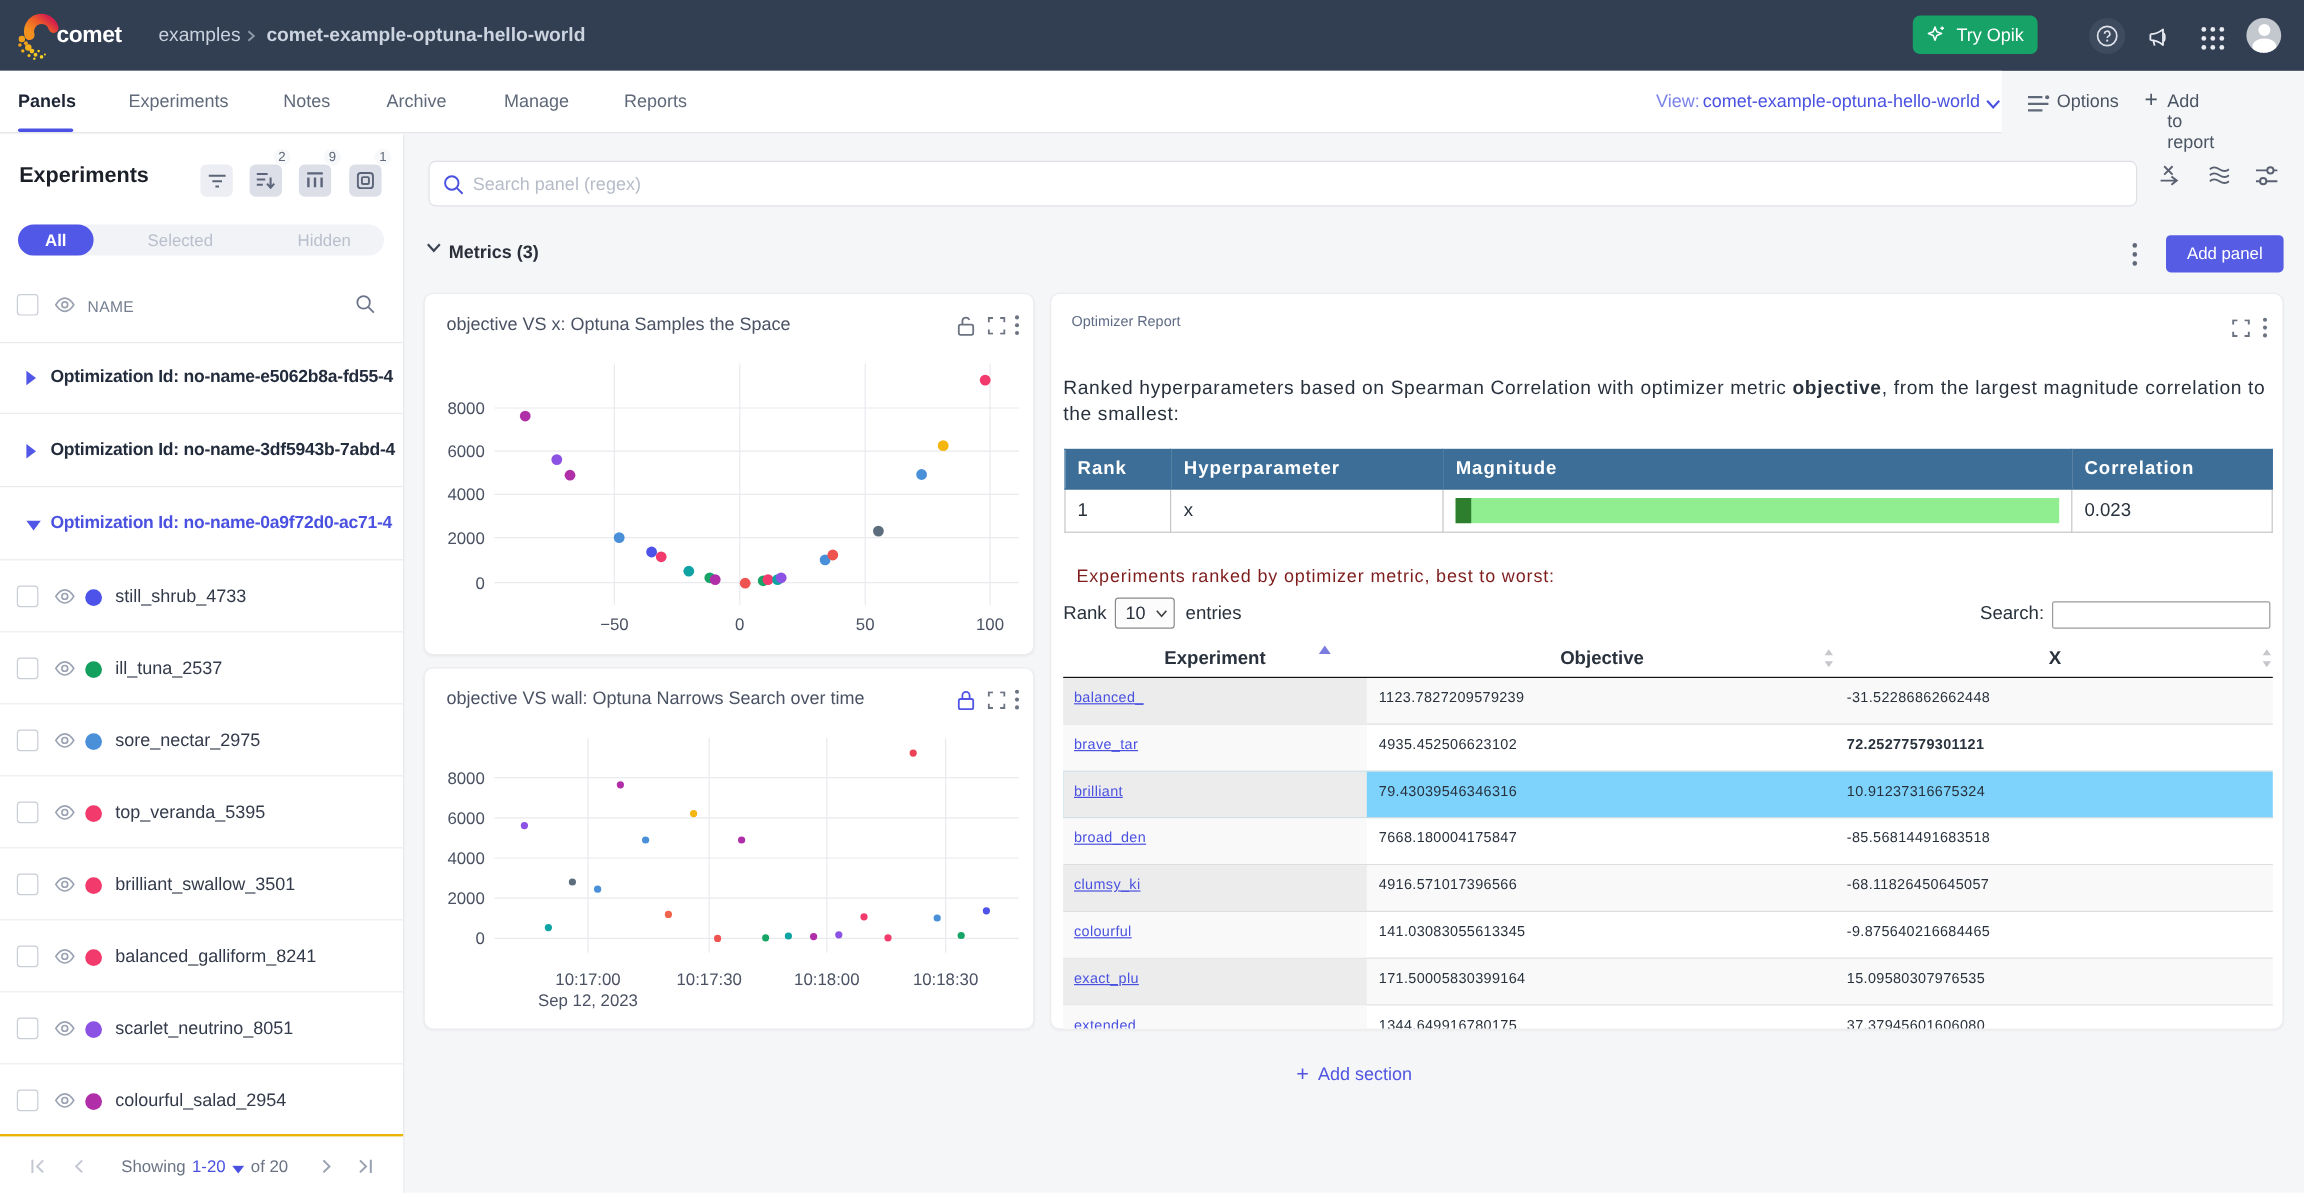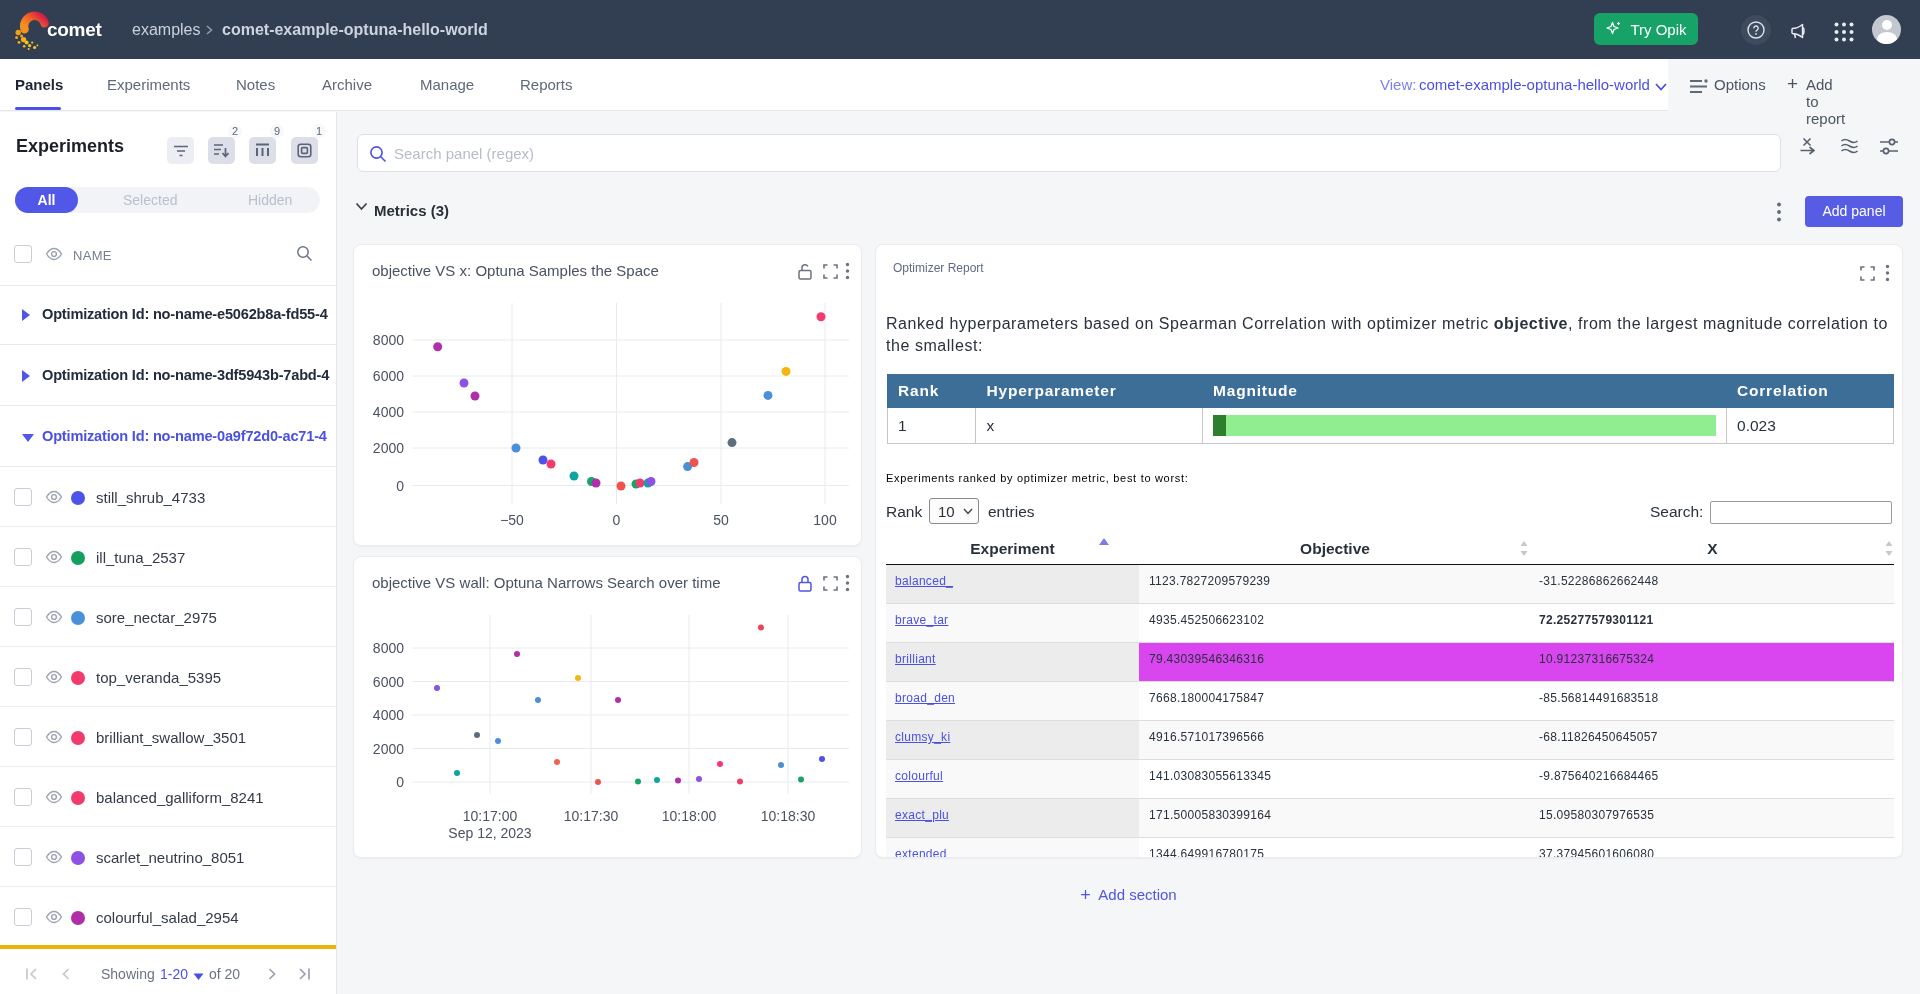--- a/index.html
+++ b/index.html
@@ -44,38 +44,38 @@
 .grp { position:absolute; left:0; width:336px; height:60px; }
 .grp-txt { position:absolute; left:42px; top:21px; font-size:14.6px; font-weight:bold; color:#232c3d; white-space:nowrap; letter-spacing:-0.2px; }
 .grp-txt.sel { color:#4a51e0; }
 .tri { position:absolute; left:22px; top:24px; width:0; height:0; }
 .tri.r { border-top:6px solid transparent; border-bottom:6px solid transparent; border-left:8px solid #5157e6; }
 .tri.d { top:27px; border-left:6px solid transparent; border-right:6px solid transparent; border-top:8px solid #5157e6; }
 .exprow { position:absolute; left:0; width:336px; height:60px; border-bottom:1px solid #edeef2; }
 .exprow .cb { left:14px; top:21px; }
 .dot { position:absolute; left:71px; top:24px; width:14px; height:14px; border-radius:50%; }
 .expname { position:absolute; left:96px; top:22px; font-size:15px; color:#333a49; }
-.pager { position:absolute; left:0; top:833px; width:336px; height:49px; background:#fff; border-top:4px solid #eab308; font-size:14px; color:#6a7383; }
+.pager { position:absolute; left:0; top:833px; width:336px; height:49px; background:#fff; border-top:2px solid #eab308; font-size:14px; color:#6a7383; }
 
 
 .searchbar { position:absolute; left:357px; top:134px; width:1424px; height:38px; background:#fff; border:1px solid #dfe0e6; border-radius:6px; }
 .searchph { position:absolute; left:36px; top:10px; font-size:15px; color:#b6bcc8; }
 .metricshdr { position:absolute; left:374px; top:202px; font-size:15px; font-weight:bold; color:#2a2f3a; }
 .addpanel { position:absolute; left:1805px; top:196px; width:98px; height:31px; background:#575ce5; border-radius:4px; color:#fff; font-size:14px; text-align:center; line-height:31px; }
 .panel { position:absolute; background:#fff; border-radius:8px; border:1px solid #ececef; box-shadow:0 1px 2px rgba(0,0,0,0.04); }
 .ptitle { position:absolute; left:18px; top:17px; font-size:15px; color:#4a5263; }
 .addsection { position:absolute; left:337px; top:884px; width:1583px; height:30px; text-align:center; font-size:15px; color:#5155e0; }
 
 
 .opt-title { position:absolute; left:17px; top:16px; font-size:12px; color:#5f6b85; }
 .opt-p { position:absolute; left:10px; top:68px; width:1012px; font-size:16px; color:#28313c; line-height:22px; letter-spacing:0.55px; }
 .opt-table { position:absolute; left:11px; top:129px; width:1007px; border-collapse:collapse; font-size:15.5px; color:#28313c; }
 .opt-table th { background:#3c6e97; color:#fff; text-align:left; font-weight:bold; padding:7px 10px; border:1px solid #3c6e97; letter-spacing:0.8px; }
 .opt-table td { border:1px solid #c6c6c6; padding:7px 10px; background:#fff; }
-.opt-sub { position:absolute; left:10px; top:227px; font-size:11px; color:#000000; letter-spacing:0.7px; }
+.opt-sub { position:absolute; left:21px; top:227px; font-size:15px; color:#7f1d1d; letter-spacing:0.7px; }
 .dtr { position:relative; width:1008px; height:39px; border-bottom:1px solid #ddd; font-size:12px; letter-spacing:0.3px; }
 .dtc1 { position:absolute; left:0; top:0; width:253px; height:38px; }
 .dtlink { position:absolute; left:9px; top:9px; color:#4a51e0; text-decoration:underline; }
 .dtn { position:absolute; top:9px; color:#28313c; }
 </style>
 </head>
 <body>
 <div id="app">
   <div class="topbar">
     <svg class="logo" width="38" height="40" viewBox="0 0 38 40">
@@ -543,21 +543,21 @@
 <span class="dtn" style="left:263px;">1123.7827209579239</span>
 <span class="dtn" style="left:653px;">-31.52286862662448</span>
 </div>
 <div class="dtr" style="background:#ffffff;">
 <div class="dtc1" style="background:#f9f9f9;">
             <a class="dtlink">brave_tar</a>
           </div>
 <span class="dtn" style="left:263px;">4935.452506623102</span>
 <span class="dtn" style="left:653px;font-weight:bold;">72.25277579301121</span>
 </div>
-<div class="dtr" style="background:#d946ef;padding-left:19px;">
+<div class="dtr" style="background:#7dd3fc;padding-left:19px;">
 <div class="dtc1" style="background:#ececec;">
             <a class="dtlink">brilliant</a>
           </div>
 <span class="dtn" style="left:263px;">79.43039546346316</span>
 <span class="dtn" style="left:653px;">10.91237316675324</span>
 </div>
 <div class="dtr" style="background:#ffffff;">
 <div class="dtc1" style="background:#f9f9f9;">
             <a class="dtlink">broad_den</a>
           </div>

